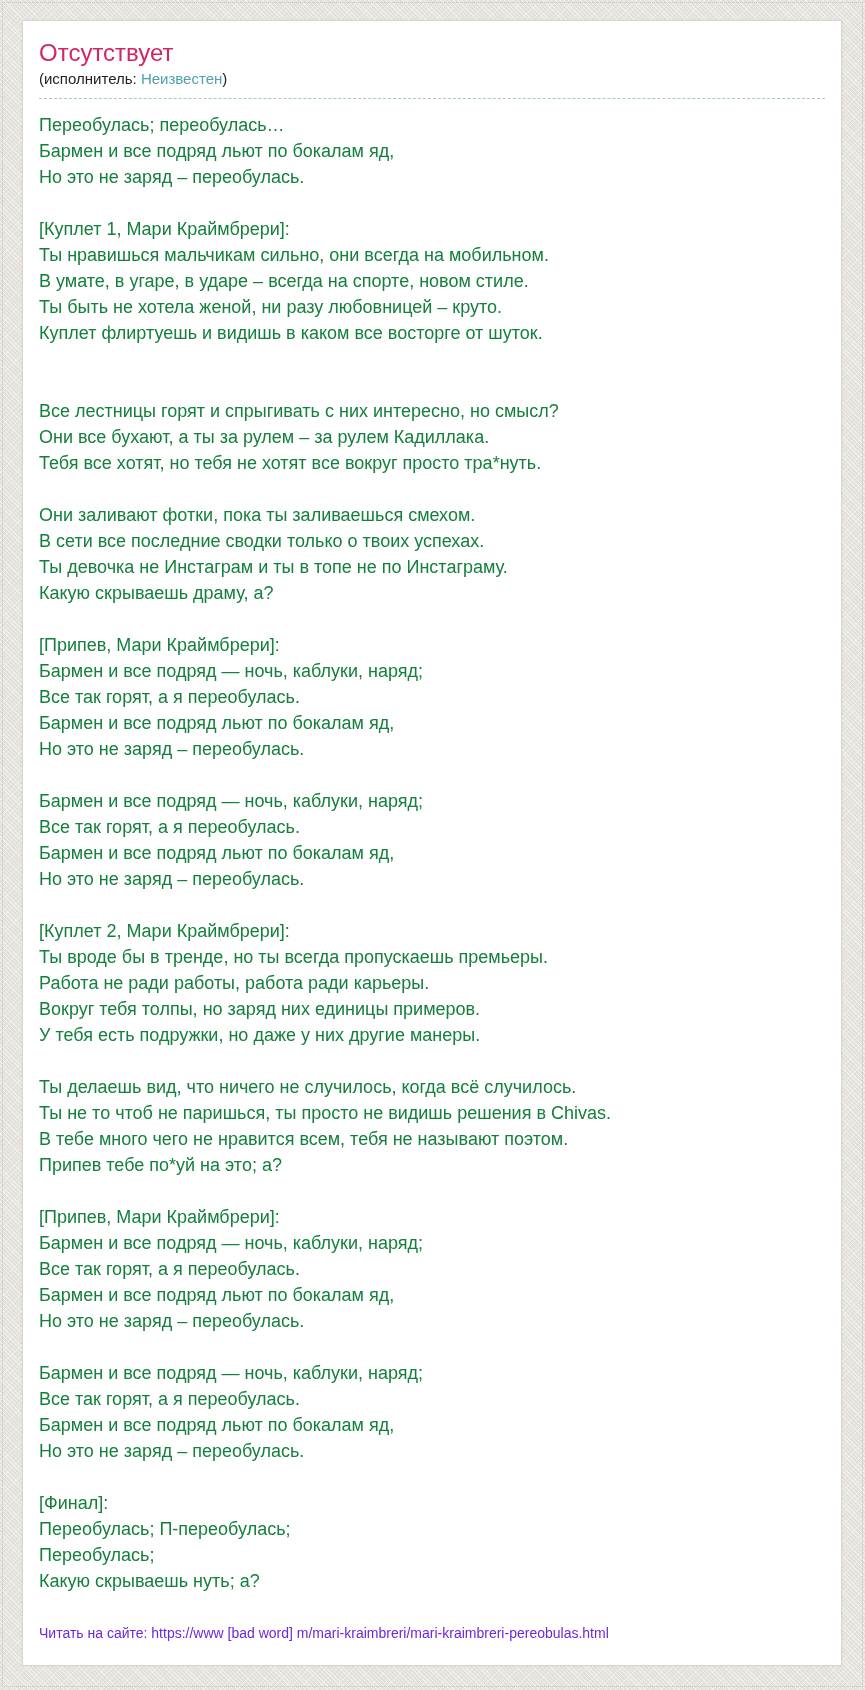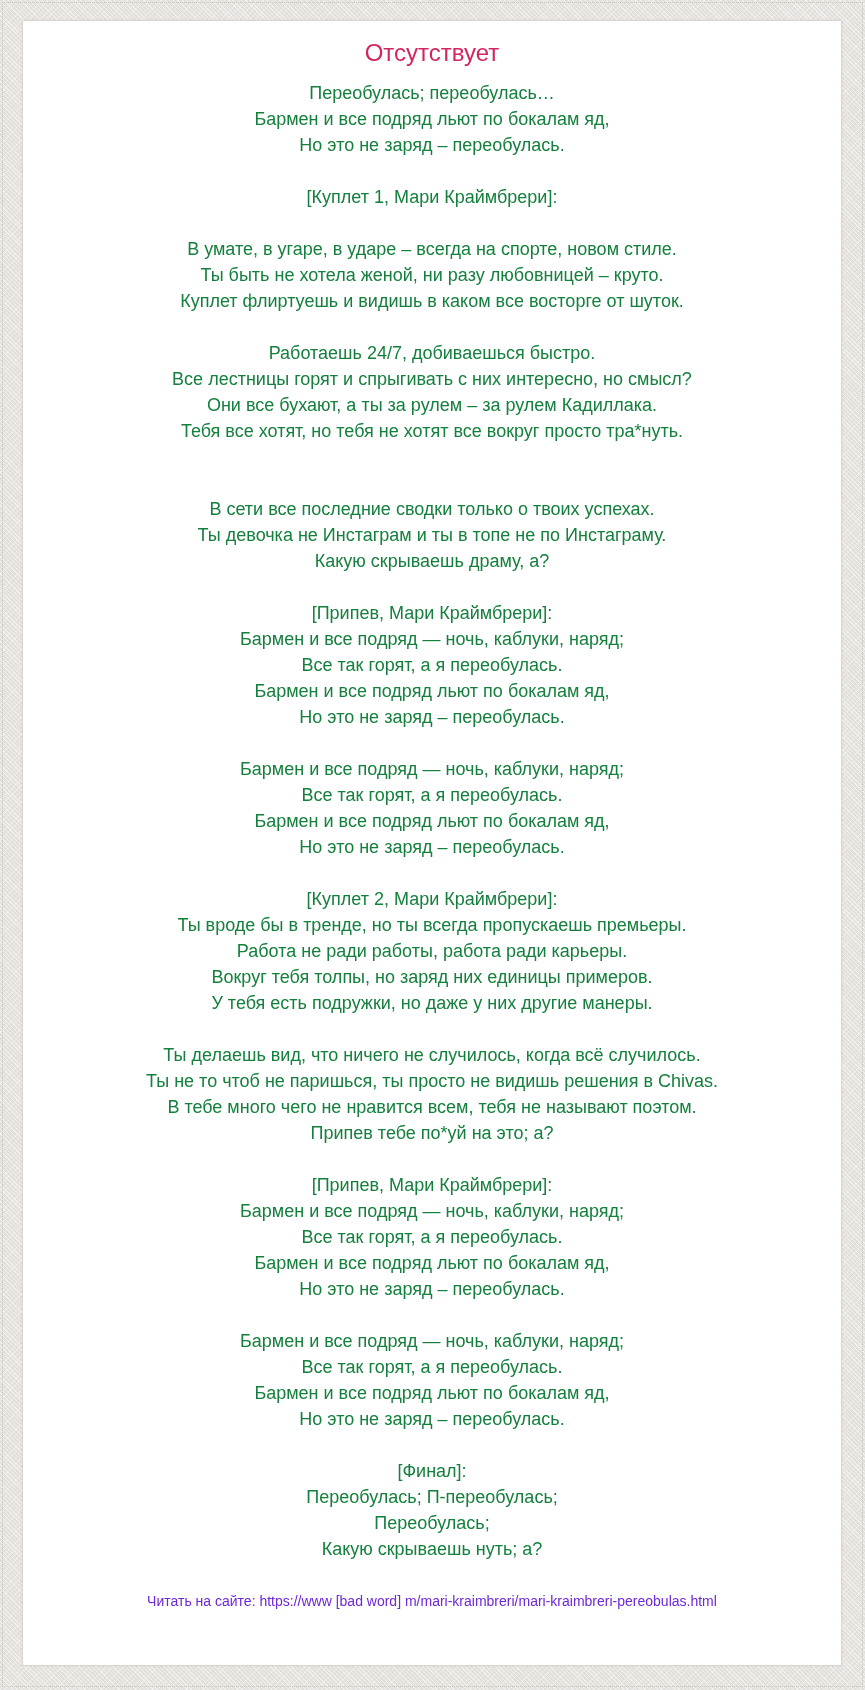--- a/index.html
+++ b/index.html
@@ -28,21 +28,20 @@
     left: 22px;
     top: 20px;
     width: 820px;
     height: 1646px;
     background: #ffffff;
     border: 1px solid #d9d6d0;
     box-shadow: 0 0 3px rgba(0,0,0,0.06);
     box-sizing: border-box;
     padding: 18px 16px 20px 16px;
     overflow: hidden;
-    text-align: center;
   }
   .song-title {
     display: inline-block;
     font-size: 24px;
     line-height: 28px;
     color: var(--title-color, #d3265f);
     text-decoration: none;
     cursor: pointer;
     margin: 0;
     font-weight: 400;
@@ -78,26 +77,29 @@
   }
 </style>
 </head>
 <body>
 
 <div class="page-border"></div>
 
 <div class="card">
   <a class="song-title">Отсутствует</a>
 
+  <div class="artist-line">
+    <span>(исполнитель: </span><a class="artist-link">Неизвестен</a><span>)</span>
+  </div>
 
   <div class="lyrics">
       <p><span>Переобулась; переобулась…</span><br><span>Бармен и все подряд льют по бокалам яд,</span><br><span>Но это не заряд – переобулась.</span></p>
-      <p><span>[Куплет 1, Мари Краймбрери]:</span><br><br><span>В умате, в угаре, в ударе – всегда на спорте, новом стиле.</span><br><span>Ты быть не хотела женой, ни разу любовницей – круто.</span><br><span>Куплет флиртуешь и видишь в каком все восторге от шуток.</span></p>
-      <p><span>Работаешь 24/7, добиваешься быстро.</span><br><span>Все лестницы горят и спрыгивать с них интересно, но смысл?</span><br><span>Они все бухают, а ты за рулем – за рулем Кадиллака.</span><br><span>Тебя все хотят, но тебя не хотят все вокруг просто тра*нуть.</span></p>
-      <p><br><span>В сети все последние сводки только о твоих успехах.</span><br><span>Ты девочка не Инстаграм и ты в топе не по Инстаграму.</span><br><span>Какую скрываешь драму, а?</span></p>
+      <p><span>[Куплет 1, Мари Краймбрери]:</span><br><span>Ты нравишься мальчикам сильно, они всегда на мобильном.</span><br><span>В умате, в угаре, в ударе – всегда на спорте, новом стиле.</span><br><span>Ты быть не хотела женой, ни разу любовницей – круто.</span><br><span>Куплет флиртуешь и видишь в каком все восторге от шуток.</span></p>
+      <p><br><span>Все лестницы горят и спрыгивать с них интересно, но смысл?</span><br><span>Они все бухают, а ты за рулем – за рулем Кадиллака.</span><br><span>Тебя все хотят, но тебя не хотят все вокруг просто тра*нуть.</span></p>
+      <p><span>Они заливают фотки, пока ты заливаешься смехом.</span><br><span>В сети все последние сводки только о твоих успехах.</span><br><span>Ты девочка не Инстаграм и ты в топе не по Инстаграму.</span><br><span>Какую скрываешь драму, а?</span></p>
       <p><span>[Припев, Мари Краймбрери]:</span><br><span>Бармен и все подряд — ночь, каблуки, наряд;</span><br><span>Все так горят, а я переобулась.</span><br><span>Бармен и все подряд льют по бокалам яд,</span><br><span>Но это не заряд – переобулась.</span></p>
       <p><span>Бармен и все подряд — ночь, каблуки, наряд;</span><br><span>Все так горят, а я переобулась.</span><br><span>Бармен и все подряд льют по бокалам яд,</span><br><span>Но это не заряд – переобулась.</span></p>
       <p><span>[Куплет 2, Мари Краймбрери]:</span><br><span>Ты вроде бы в тренде, но ты всегда пропускаешь премьеры.</span><br><span>Работа не ради работы, работа ради карьеры.</span><br><span>Вокруг тебя толпы, но заряд них единицы примеров.</span><br><span>У тебя есть подружки, но даже у них другие манеры.</span></p>
       <p><span>Ты делаешь вид, что ничего не случилось, когда всё случилось.</span><br><span>Ты не то чтоб не паришься, ты просто не видишь решения в Chivas.</span><br><span>В тебе много чего не нравится всем, тебя не называют поэтом.</span><br><span>Припев тебе по*уй на это; а?</span></p>
       <p><span>[Припев, Мари Краймбрери]:</span><br><span>Бармен и все подряд — ночь, каблуки, наряд;</span><br><span>Все так горят, а я переобулась.</span><br><span>Бармен и все подряд льют по бокалам яд,</span><br><span>Но это не заряд – переобулась.</span></p>
       <p><span>Бармен и все подряд — ночь, каблуки, наряд;</span><br><span>Все так горят, а я переобулась.</span><br><span>Бармен и все подряд льют по бокалам яд,</span><br><span>Но это не заряд – переобулась.</span></p>
       <p><span>[Финал]:</span><br><span>Переобулась; П-переобулась;</span><br><span>Переобулась;</span><br><span>Какую скрываешь нуть; а?</span></p>
     </div>
 
   <div class="footer-line">Читать на сайте: https://www [bad word] m/mari-kraimbreri/mari-kraimbreri-pereobulas.html</div>

